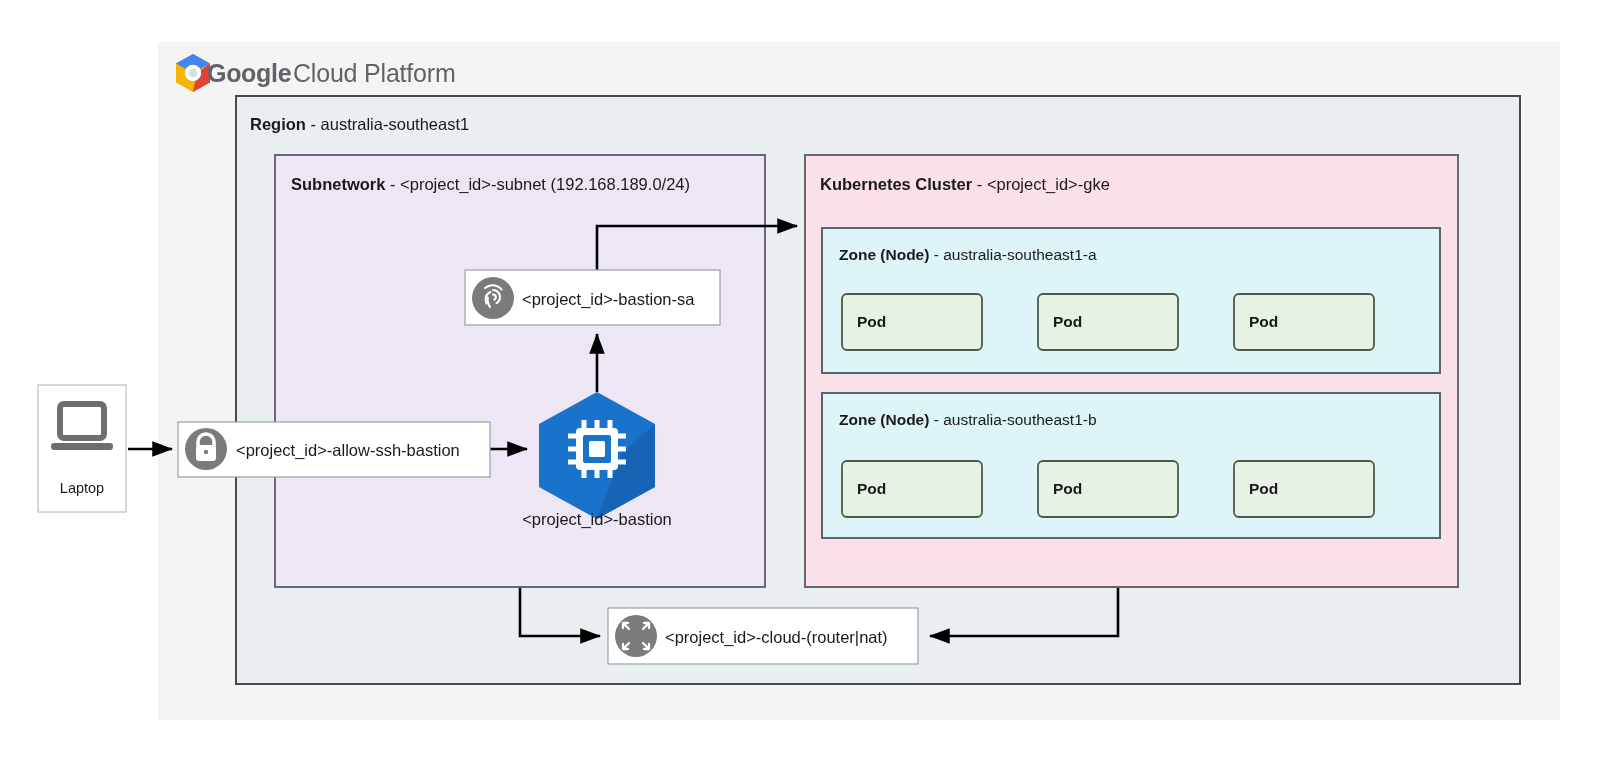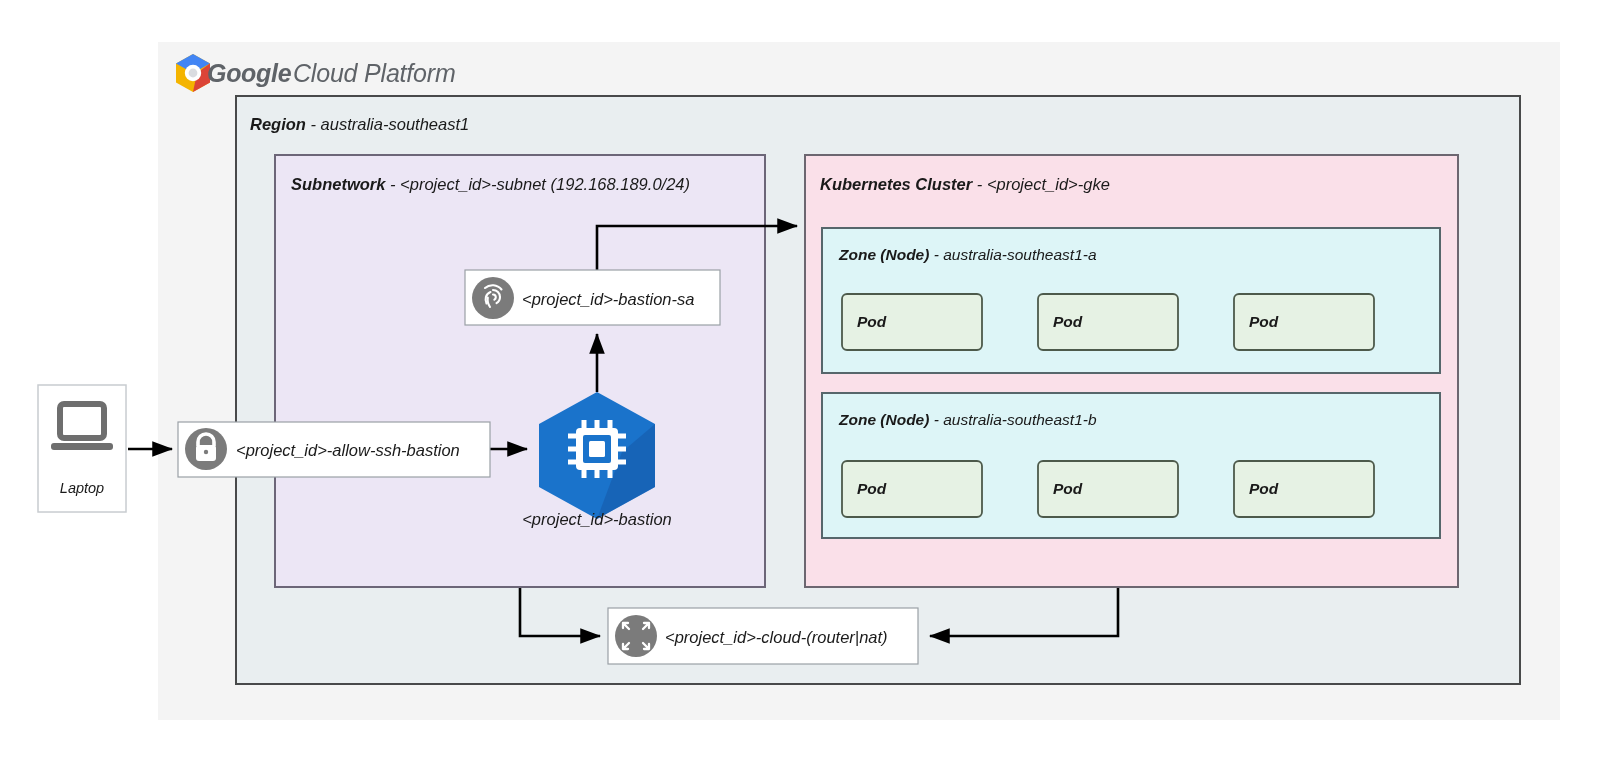--- a/index.html
+++ b/index.html
@@ -11,21 +11,20 @@
   body {
     width: 1600px;
     height: 780px;
     font-family: "Liberation Sans", sans-serif;
     overflow: hidden;
   }
   #diagram-root {
     position: relative;
     width: 1600px;
     height: 780px;
-    font-style: italic;
   }
   svg.diagram {
     display: block;
     width: 1600px;
     height: 780px;
   }
   .txt {
     font-family: "Liberation Sans", sans-serif;
     fill: #1a1a1a;
   }

